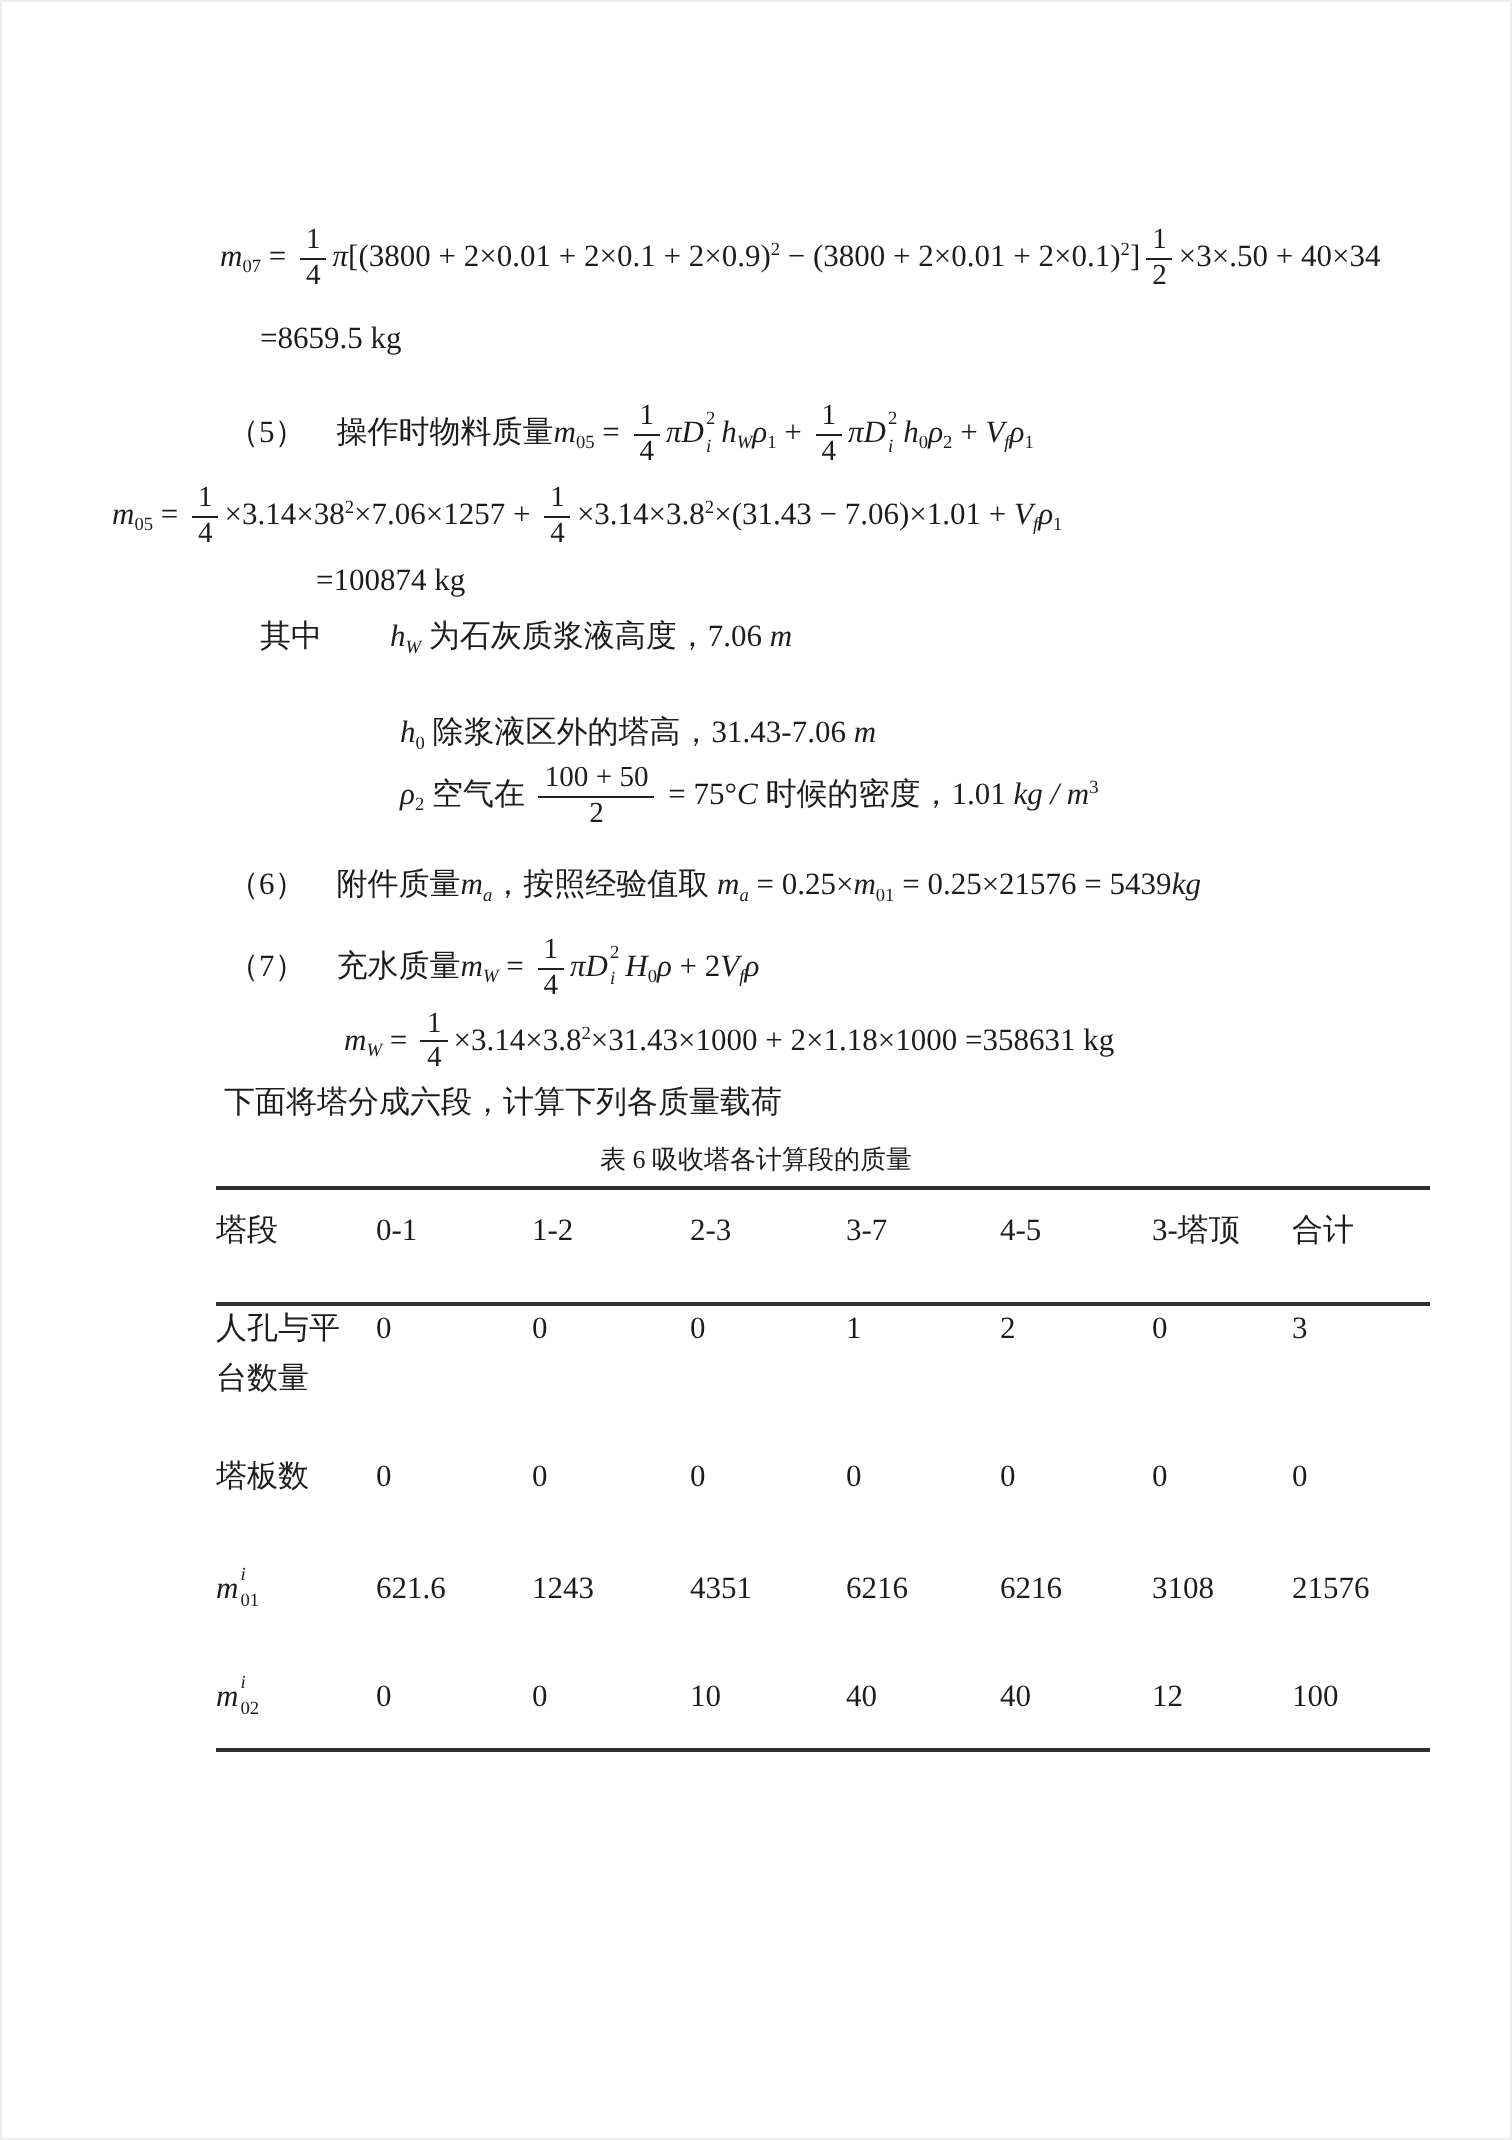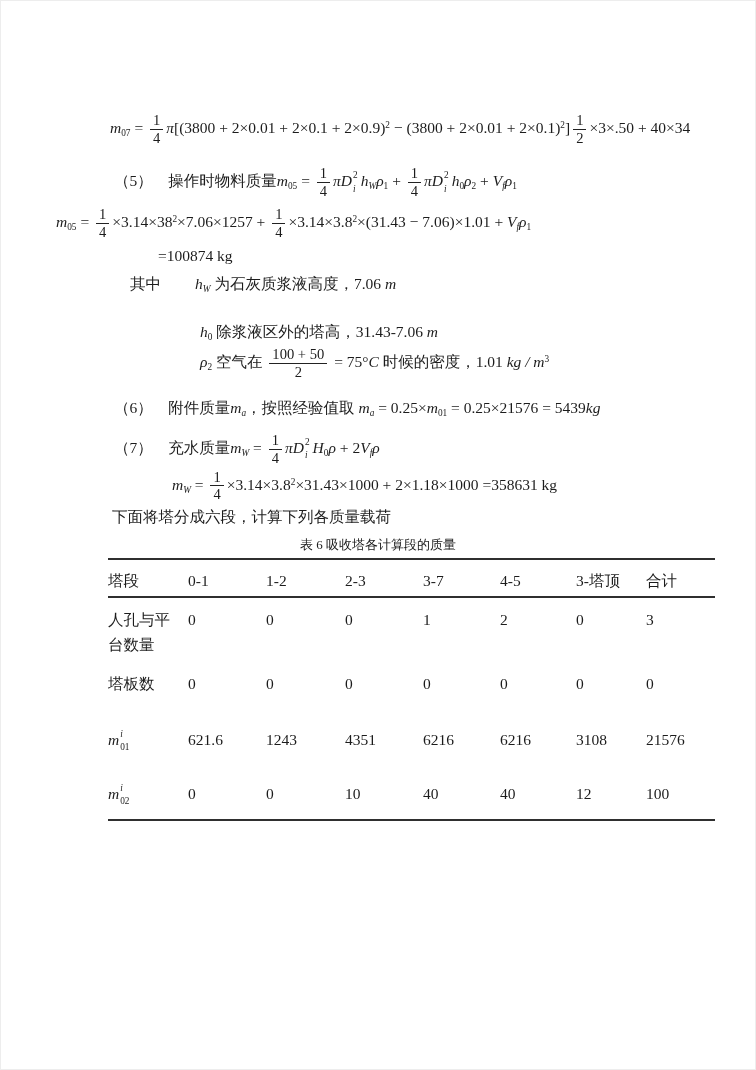--- a/index.html
+++ b/index.html
@@ -37,39 +37,40 @@
   .l9{margin:18px 0 0 114px;}
   .l10{margin:12px 0 0 114px;}
   .l11{margin:2px 0 0 172px;}
   .l12{margin:4px 0 0 112px;}
   .caption{margin:8px 0 4px 0;text-align:center;font-weight:normal;font-size:13px;}
   .tablewrap{margin-left:108px;width:607px;}
   table{border-collapse:collapse;table-layout:fixed;width:607px;
         border-top:2px solid #2f2f2f;border-bottom:2px solid #2f2f2f;}
   thead tr{border-bottom:2px solid #2f2f2f;}
   th,td{font-weight:normal;text-align:left;vertical-align:top;padding:0;line-height:1.6;}
-  thead tr{height:38px;}
+  thead tr{height:58px;}
   thead th{padding-top:9px;}
-  tbody tr:nth-child(1){height:64px;} tbody tr:nth-child(1) td{padding-top:10px;}
+  tbody tr:nth-child(1){height:64px;} tbody tr:nth-child(1) td{}
   tbody tr:nth-child(2){height:55px;} tbody tr:nth-child(2) td{padding-top:11px;}
   tbody tr:nth-child(3){height:58px;} tbody tr:nth-child(3) td{padding-top:12px;}
   tbody tr:nth-child(4){height:46px;} tbody tr:nth-child(4) td{padding-top:8px;}
   td:first-child,th:first-child{padding-right:10px;}
 </style>
 </head>
 <body>
 
 <div class="page">
   <div class="line l0"><span class="it">m</span><span class="sb">07</span><span> = </span><span class="fr">
         <span class="num">1</span>
         <span class="den">4</span>
       </span><span class="it">π</span><span>[(3800 + 2×0.01 + 2×0.1 + 2×0.9)</span><span class="sp">2</span><span> − (3800 + 2×0.01 + 2×0.1)</span><span class="sp">2</span><span>]</span><span class="fr">
         <span class="num">1</span>
         <span class="den">2</span>
       </span><span>×3×.50 + 40×34</span></div>
+  <div class="line l1"><span>=8659.5 kg</span></div>
   <div class="line l2"><span>（5）　操作时物料质量</span><span class="it">m</span><span class="sb">05</span><span> = </span><span class="fr">
         <span class="num">1</span>
         <span class="den">4</span>
       </span><span class="it">πD</span><span class="ss">
         <span>2</span>
         <span class="it">i</span>
       </span><span class="it">h</span><span class="sb it">W</span><span class="it">ρ</span><span class="sb">1</span><span> + </span><span class="fr">
         <span class="num">1</span>
         <span class="den">4</span>
       </span><span class="it">πD</span><span class="ss">

